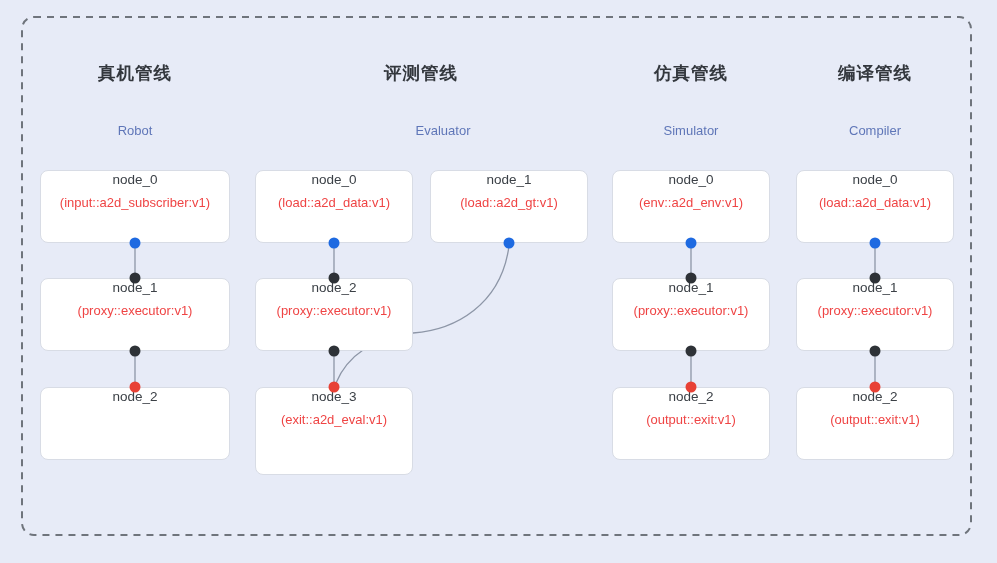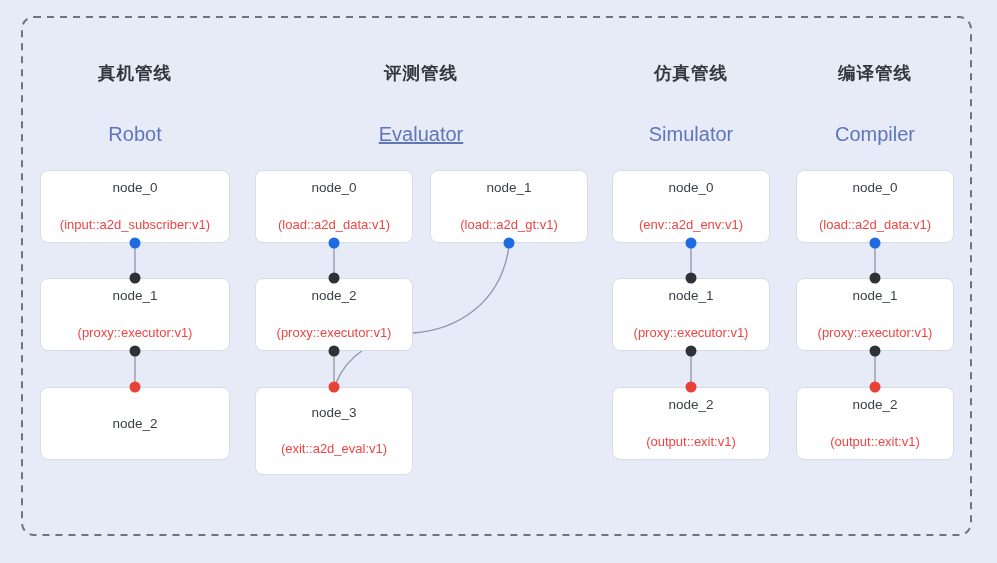--- a/index.html
+++ b/index.html
@@ -20,29 +20,29 @@
   #nodes-layer{position:absolute;left:0;top:0;width:997px;height:563px;z-index:2;}
   #ports-svg{z-index:3;pointer-events:none;}
   #headers-layer{position:absolute;left:0;top:0;width:997px;height:401px;z-index:2;}
   .title-cn{
     position:absolute;top:61px;transform:translateX(-50%);
     font-size:17.5px;font-weight:bold;color:#33373d;
     letter-spacing:1px;white-space:nowrap;
   }
   .title-en{
     position:absolute;top:123px;transform:translateX(-50%);
-    font-size:20px;font-weight:400;color:#5f76b8;white-space:nowrap;
+    font-size:13px;font-weight:400;color:#5f76b8;white-space:nowrap;
   }
   .node-box{
     position:absolute;box-sizing:border-box;
     background:#ffffff;
     border:1px solid #d8dce5;
     border-radius:8px;
-    display:flex;flex-direction:column;justify-content:center;align-items:center;
-    gap:20px;
+    display:flex;flex-direction:column;align-items:center;
+    gap:6px;
   }
   .node-name{
     font-size:13.5px;color:#3b4046;line-height:1.3;
   }
   .node-type{
     font-size:13px;color:#ef4444;line-height:1.3;white-space:nowrap;
   }
 </style>
 </head>
 <body>
@@ -129,19 +129,19 @@
       <circle cx="691" cy="387" r="5.5" fill="#e84135"></circle>
       <circle cx="875" cy="243" r="5.5" fill="#1e6ae1"></circle>
       <circle cx="875" cy="278" r="5.5" fill="#2e3237"></circle>
       <circle cx="875" cy="351" r="5.5" fill="#2e3237"></circle>
       <circle cx="875" cy="387" r="5.5" fill="#e84135"></circle>
     </svg>
   <div id="headers-layer">
       <div class="title-cn" style="left: 135px;">真机管线</div>
       <div class="title-en" style="left: 135px;">Robot</div>
       <div class="title-cn" style="left: 421px;">评测管线</div>
-      <div class="title-en" style="left: 421px; text-decoration: underline;">Evaluator</div>
+      <div class="title-en" style="left: 443px;">Evaluator</div>
       <div class="title-cn" style="left: 691px;">仿真管线</div>
       <div class="title-en" style="left: 691px;">Simulator</div>
       <div class="title-cn" style="left: 875px;">编译管线</div>
       <div class="title-en" style="left: 875px;">Compiler</div>
     </div>
 </div>
 
 </body></html>

